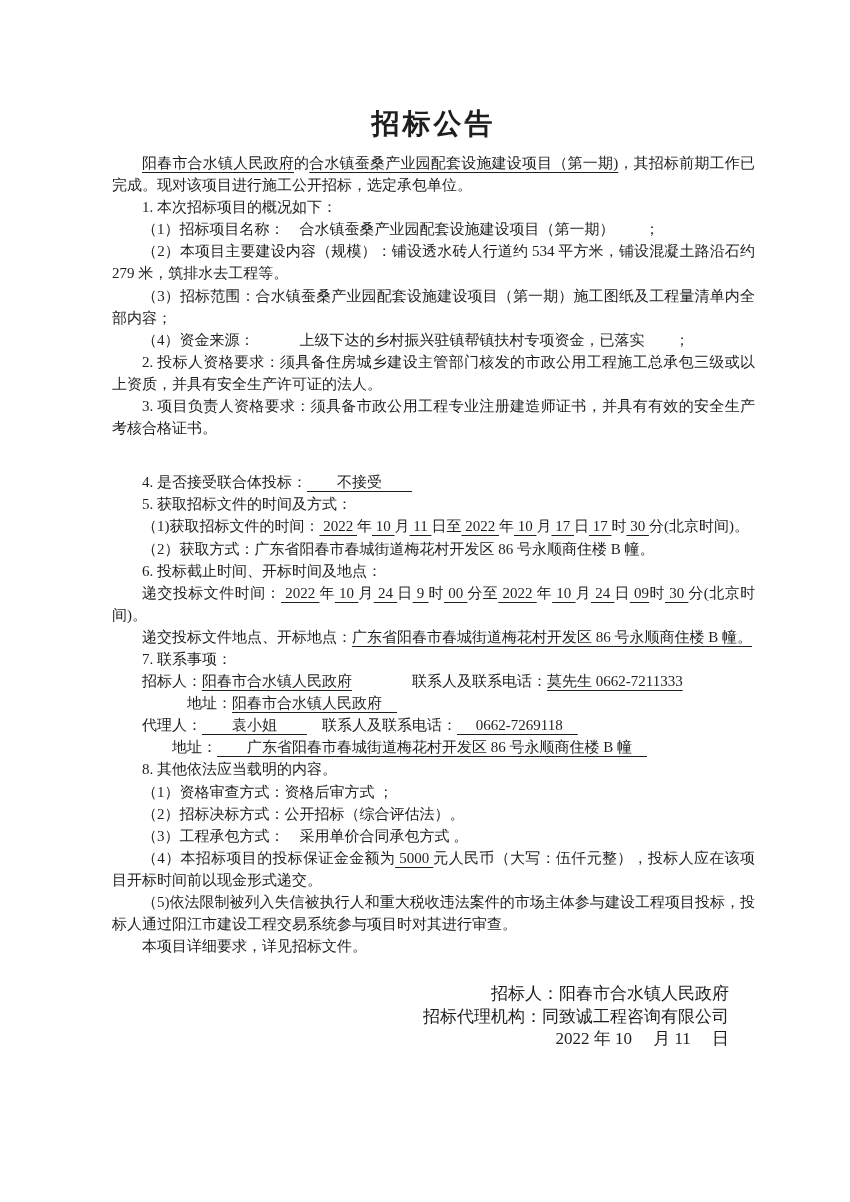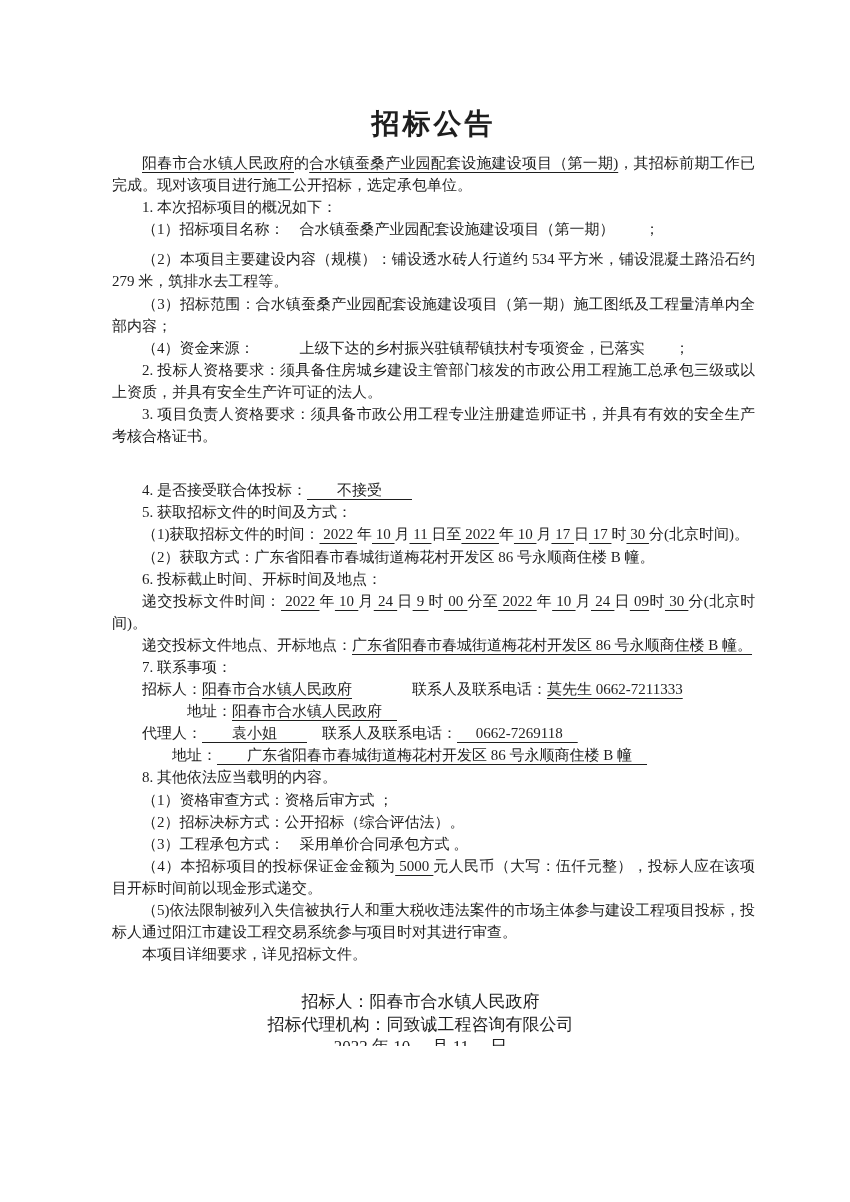--- a/index.html
+++ b/index.html
@@ -44,34 +44,33 @@
   }
   .signature {
     margin-top: 26px;
     padding-right: 26px;
     text-align: right;
   }
   .sig-line {
     margin: 0;
     font-size: 17px;
     line-height: 22.6px;
-    text-align: center;
   }
 </style>
 </head>
 <body>
 
 <div class="page">
   <h1 class="doc-title">招标公告</h1>
 
   <div>
       <p class="para" style="text-indent: 2em;"><span class="u">阳春市合水镇人民政府</span><span class="">的</span><span class="u">合水镇蚕桑产业园配套设施建设项目（第一期)</span><span class="">，其招标前期工作已完成。现对该项目进行施工公开招标，选定承包单位。</span></p>
       <p class="para" style="text-indent: 2em;"><span class="">1. 本次招标项目的概况如下：</span></p>
       <p class="para" style="text-indent: 2em;"><span class="">（1）招标项目名称：　合水镇蚕桑产业园配套设施建设项目（第一期）　　；</span></p>
-      <p class="para" style="text-indent: 2em; margin-top: 8px;"><span class="">（2）本项目主要建设内容（规模）：铺设透水砖人行道约 534 平方米，铺设混凝土路沿石约 279 米，筑排水去工程等。</span></p>
+      <p class="para" style="text-indent: 2em;"><span class="">（2）本项目主要建设内容（规模）：铺设透水砖人行道约 534 平方米，铺设混凝土路沿石约 279 米，筑排水去工程等。</span></p>
       <p class="para" style="text-indent: 2em;"><span class="">（3）招标范围：合水镇蚕桑产业园配套设施建设项目（第一期）施工图纸及工程量清单内全部内容；</span></p>
       <p class="para" style="text-indent: 2em;"><span class="">（4）资金来源：　　　上级下达的乡村振兴驻镇帮镇扶村专项资金，已落实　　；</span></p>
       <p class="para" style="text-indent: 2em;"><span class="">2. 投标人资格要求：须具备住房城乡建设主管部门核发的市政公用工程施工总承包三级或以上资质，并具有安全生产许可证的法人。</span></p>
       <p class="para" style="text-indent: 2em;"><span class="">3. 项目负责人资格要求：须具备市政公用工程专业注册建造师证书，并具有有效的安全生产考核合格证书。</span></p>
       <p class="para" style="text-indent: 2em; margin-top: 32px;"><span class="">4. 是否接受联合体投标：</span><span class="u">　　不接受　　</span></p>
       <p class="para" style="text-indent: 2em;"><span class="">5. 获取招标文件的时间及方式：</span></p>
       <p class="para" style="text-indent: 2em;"><span class="">（1)获取招标文件的时间：</span><span class="u"> 2022 </span><span class="">年</span><span class="u"> 10 </span><span class="">月</span><span class="u"> 11 </span><span class="">日至</span><span class="u"> 2022 </span><span class="">年</span><span class="u"> 10 </span><span class="">月</span><span class="u"> 17 </span><span class="">日</span><span class="u"> 17 </span><span class="">时</span><span class="u"> 30 </span><span class="">分(北京时间)。</span></p>
       <p class="para" style="text-indent: 2em;"><span class="">（2）获取方式：广东省阳春市春城街道梅花村开发区 86 号永顺商住楼 B 幢。</span></p>
       <p class="para" style="text-indent: 2em;"><span class="">6. 投标截止时间、开标时间及地点：</span></p>
       <p class="para" style="text-indent: 2em;"><span class="">递交投标文件时间：</span><span class="u"> 2022 </span><span class="">年</span><span class="u"> 10 </span><span class="">月</span><span class="u"> 24 </span><span class="">日</span><span class="u"> 9 </span><span class="">时</span><span class="u"> 00 </span><span class="">分至</span><span class="u"> 2022 </span><span class="">年</span><span class="u">  10 </span><span class="">月</span><span class="u"> 24 </span><span class="">日</span><span class="u"> 09</span><span class="">时</span><span class="u"> 30 </span><span class="">分(北京时间)。</span></p>

